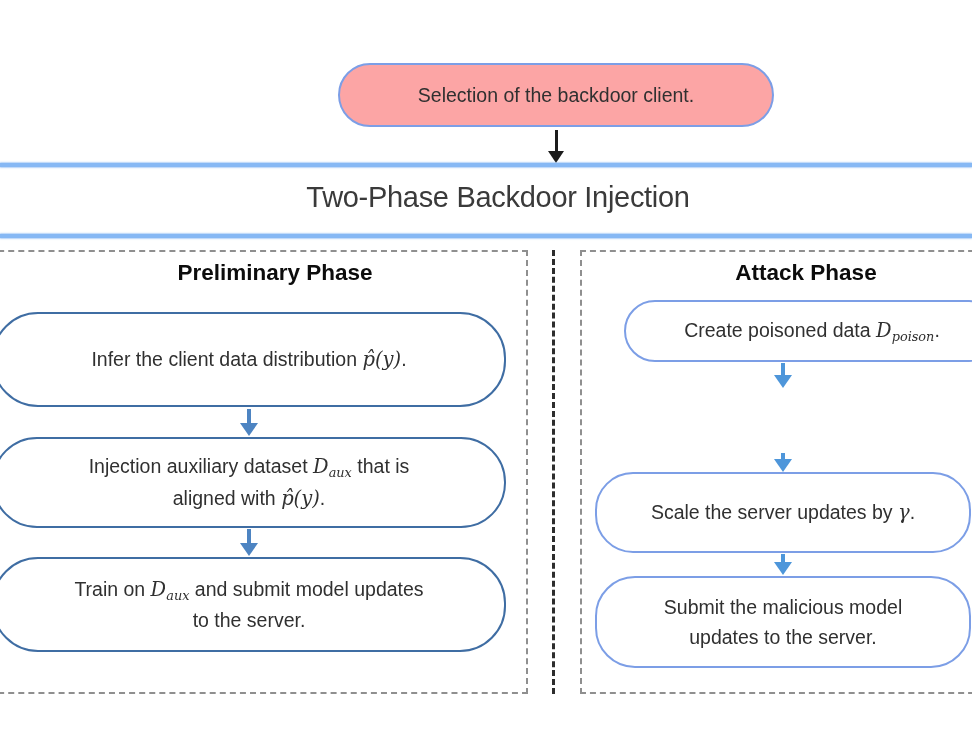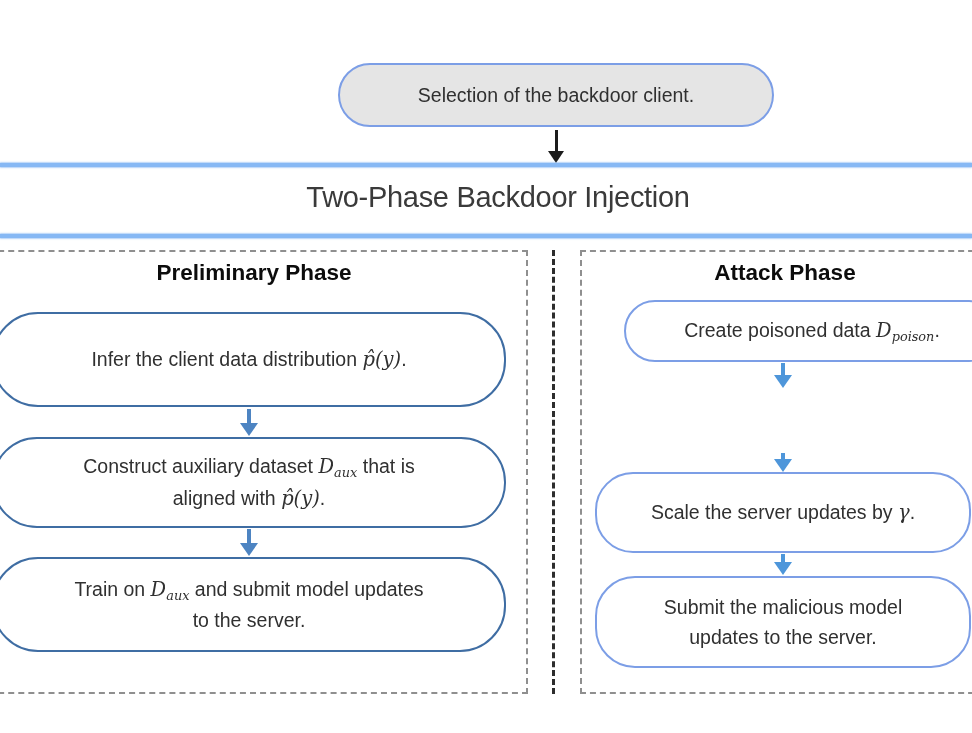--- a/index.html
+++ b/index.html
@@ -10,37 +10,37 @@
   
   .step{
     position:absolute;display:flex;align-items:center;justify-content:center;
     background:#ffffff;box-sizing:border-box;text-align:center;
   }
   .step.l{border:2.5px solid var(--steel_blue);}
   .step.r{border:2.5px solid var(--pill_blue);}
   .selbox{
     position:absolute;left:338px;top:63px;width:436px;height:64px;border-radius:33px;
     border:2.5px solid var(--pill_blue);display:flex;align-items:center;justify-content:center;
-    background:#e5e5e5;box-sizing:border-box;
+    background:#fca5a5;box-sizing:border-box;
   }
   .steptext{font-size:19.5px;line-height:1.55;color:#303030;}
   .pm{font-family:"DejaVu Serif",serif;font-style:italic;}
   .ps{font-family:"DejaVu Serif",serif;font-style:italic;font-size:0.66em;vertical-align:-0.28em;}
   
   .hline{
     position:absolute;left:0;width:972px;height:3.5px;background:var(--line_blue);
     box-shadow:0 1px 1.5px rgba(134,184,244,.6),0 -1px 1.5px rgba(134,184,244,.6);
   }
   .banner-title{
     position:absolute;left:0;top:181px;width:972px;text-align:center;
     font-size:29px;letter-spacing:-0.3px;color:var(--title_text);margin-left:12px;
   }
   .panel{position:absolute;border:2px dashed var(--dash_gray);box-sizing:border-box;background:transparent;}
   .separator{position:absolute;left:552px;top:250px;height:444px;width:0;border-left:3.5px dashed var(--dash_dark);}
-  .phase-title{position:absolute;text-align:center;font-size:22.5px;font-weight:700;color:#0c0c0c;}
+  .phase-title{position:absolute;text-align:center;font-size:22.5px;font-weight:700;color:#0c0c0c;margin-left:21px;}
   
   .arrow{position:absolute;display:flex;flex-direction:column;align-items:center;width:20px;}
   .arrow .stem{flex:1;width:3.5px;}
   .arrow .head{width:0;height:0;border-left:9px solid transparent;border-right:9px solid transparent;}
   .arrow.k .stem{width:3px;background:var(--arrow_black);}
   .arrow.k .head{border-left-width:8px;border-right-width:8px;border-top:12px solid var(--arrow_black);}
   .arrow.bl .stem{background:var(--arrow_left);}
   .arrow.bl .head{border-top:13px solid var(--arrow_left);}
   .arrow.br .stem{background:var(--arrow_right);}
   .arrow.br .head{border-top:13px solid var(--arrow_right);}
@@ -73,21 +73,21 @@
   <div class="step l" style="left:-8px;top:312px;width:514px;height:95px;border-radius:46px;">
     <div class="steptext" style="max-width:440px;"><span>Infer the client data distribution </span><span class="pm">p̂(y)</span><span>.</span></div>
   </div>
 
   <div class="arrow bl" style="left:239px;top:409px;height:27px;">
     <div class="stem"></div>
     <div class="head"></div>
   </div>
 
   <div class="step l" style="left:-8px;top:437px;width:514px;height:91px;border-radius:45px;">
-    <div class="steptext" style="max-width:360px;"><span>Construct auxiliary dataset </span><span class="pm">D</span><span class="ps">aux</span><span> that is aligned with </span><span class="pm">p̂(y)</span><span>.</span></div>
+    <div class="steptext" style="max-width:360px;"><span>Injection auxiliary dataset </span><span class="pm">D</span><span class="ps">aux</span><span> that is aligned with </span><span class="pm">p̂(y)</span><span>.</span></div>
   </div>
 
   <div class="arrow bl" style="left:239px;top:529px;height:27px;">
     <div class="stem"></div>
     <div class="head"></div>
   </div>
 
   <div class="step l" style="left:-8px;top:557px;width:514px;height:95px;border-radius:46px;">
     <div class="steptext" style="max-width:360px;"><span>Train on </span><span class="pm">D</span><span class="ps">aux</span><span> and submit model updates to the server.</span></div>
   </div>

